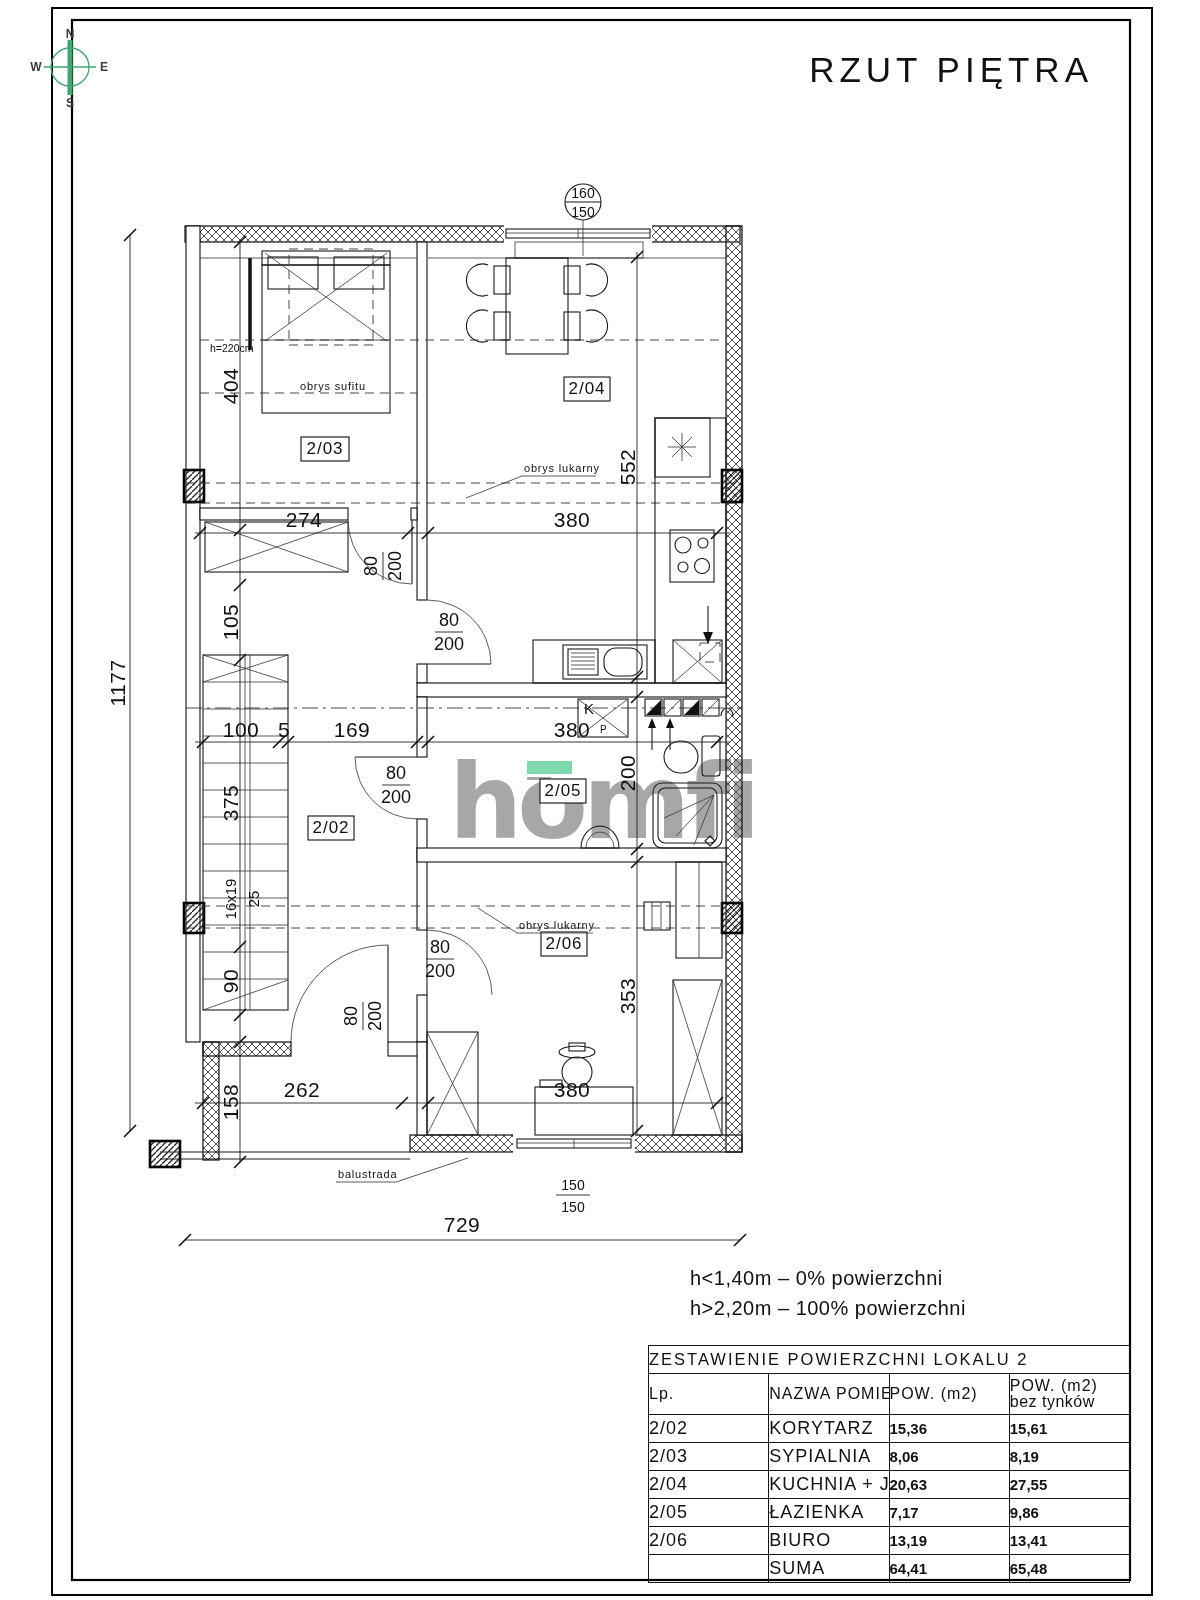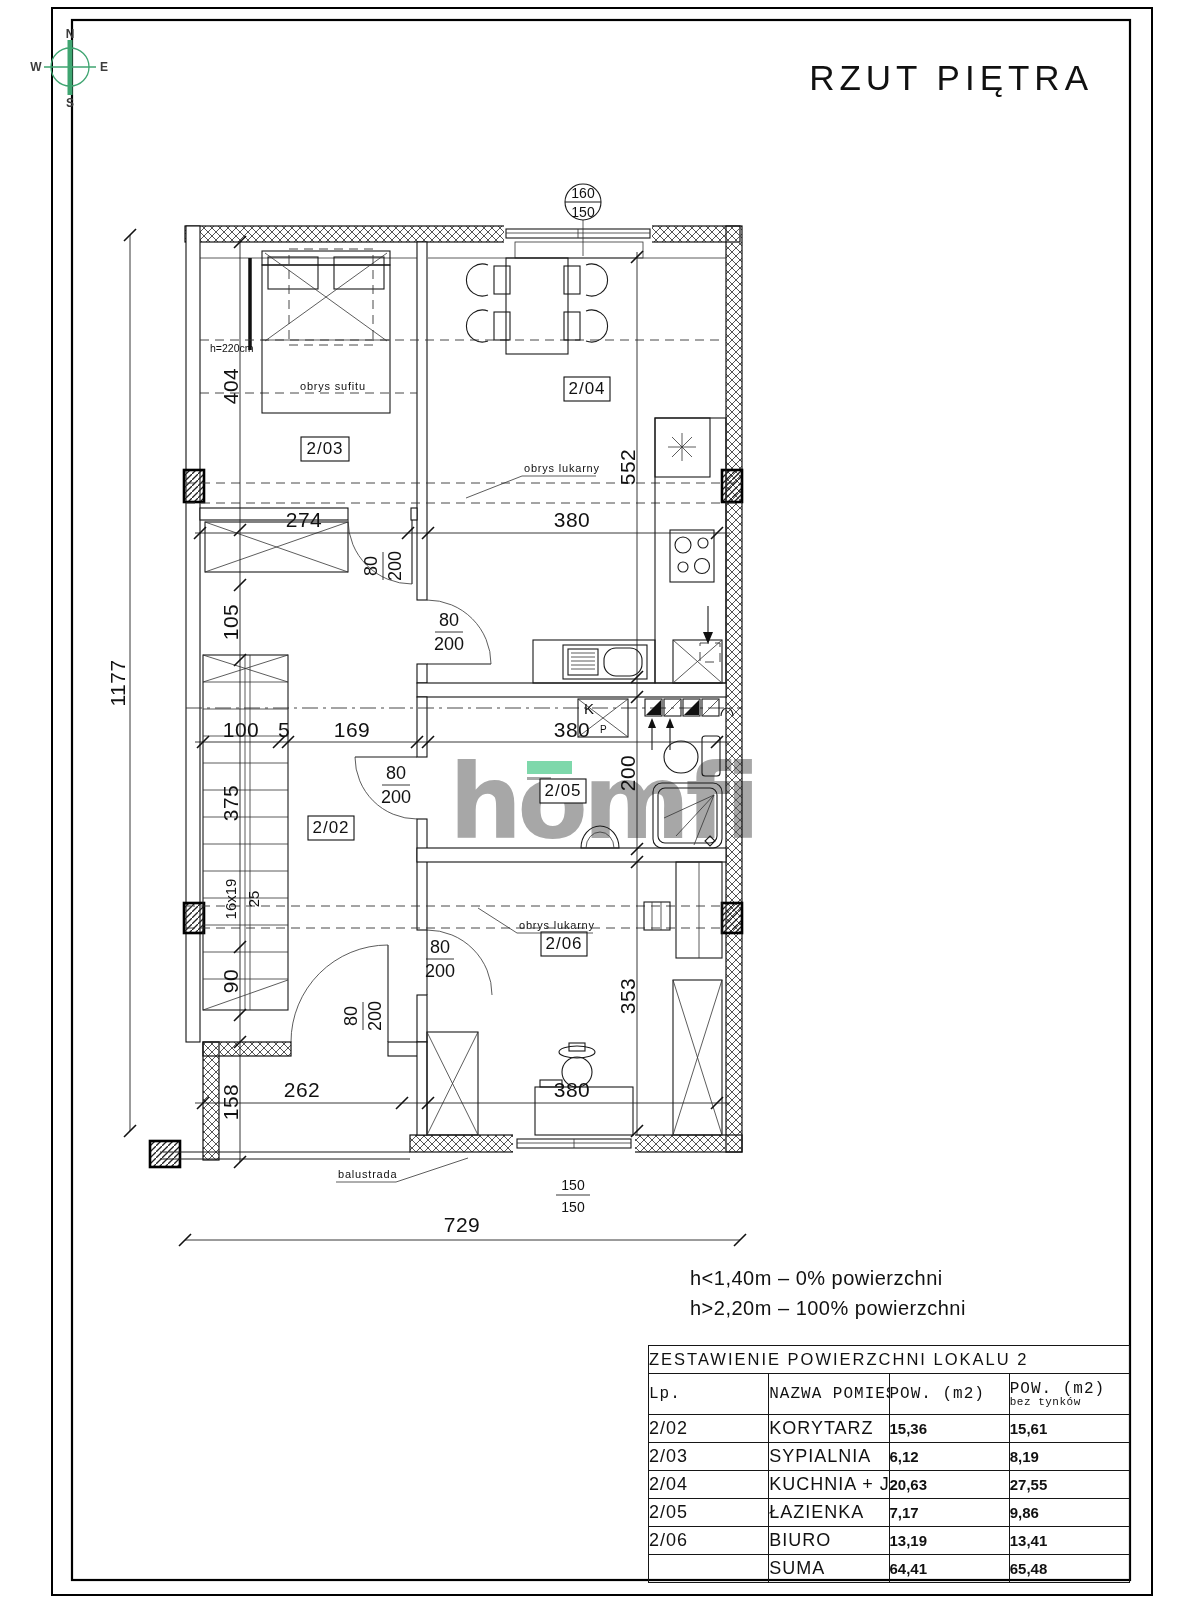--- a/index.html
+++ b/index.html
@@ -33,30 +33,30 @@
   .t-win{font-size:14px;text-anchor:middle;}
   .t-room{font-size:17px;text-anchor:middle;letter-spacing:1px;}
   .t-sm{font-size:11px;letter-spacing:.8px;}
   .t-xs{font-size:10.5px;}
   .t-k{font-size:15px;}
   .t-p{font-size:10px;}
   .t-st{font-size:15px;text-anchor:middle;}
   .t-cmp{font-size:12px;font-weight:bold;fill:#3c3c3c;text-anchor:middle;}
   
   .title{position:absolute;top:48px;right:107px;text-align:right;z-index:2;
-         font-size:35px;letter-spacing:5px;line-height:43px;color:#111;margin-top:8px;}
+         font-size:35px;letter-spacing:5px;line-height:43px;color:#111;}
   .notes{position:absolute;left:690px;top:1263px;width:424px;text-align:left;z-index:2;
          font-size:20px;line-height:30px;letter-spacing:.5px;}
   .areas{position:absolute;left:648px;top:1345px;width:482px;z-index:2;}
   .areas table{border-collapse:collapse;width:100%;table-layout:fixed;}
   .areas td{border:1.6px solid #161616;text-align:left;padding:0;overflow:hidden;white-space:nowrap;}
   .areas .c-lp{width:57px;} .areas .c-nm{width:186px;} .areas .c-a1{width:120px;} .areas .c-a2{width:119px;}
   .areas .tt td{height:27px;font-size:16.5px;letter-spacing:2px;}
-  .areas .th td{height:40px;font-size:16px;letter-spacing:1px;font-family:Liberation Mono, monospace;}
-  .areas .th .sub{display:block;font-size:11px;letter-spacing:.5px;margin-top:-2px;}
+  .areas .th td{height:40px;font-size:16px;letter-spacing:1px;}
+  .areas .th .sub{display:block;font-size:16px;letter-spacing:.5px;margin-top:-2px;}
   .areas .dr td{height:27px;font-size:18px;letter-spacing:1px;}
   .areas .dr .num{font-size:15px;letter-spacing:0;font-weight:bold;}
 </style>
 </head>
 <body>
 
 <div class="page">
 
   <div class="watermark">homfi</div>
   <div class="greenbar"></div>
@@ -514,21 +514,21 @@
       </tr>
       <tr class="dr">
         <td>2/02</td>
         <td>KORYTARZ</td>
         <td class="num">15,36</td>
         <td class="num">15,61</td>
       </tr>
       <tr class="dr">
         <td>2/03</td>
         <td>SYPIALNIA</td>
-        <td class="num">6,12</td>
+        <td class="num">8,06</td>
         <td class="num">8,19</td>
       </tr>
       <tr class="dr">
         <td>2/04</td>
         <td>KUCHNIA + JADANIA</td>
         <td class="num">20,63</td>
         <td class="num">27,55</td>
       </tr>
       <tr class="dr">
         <td>2/05</td>

